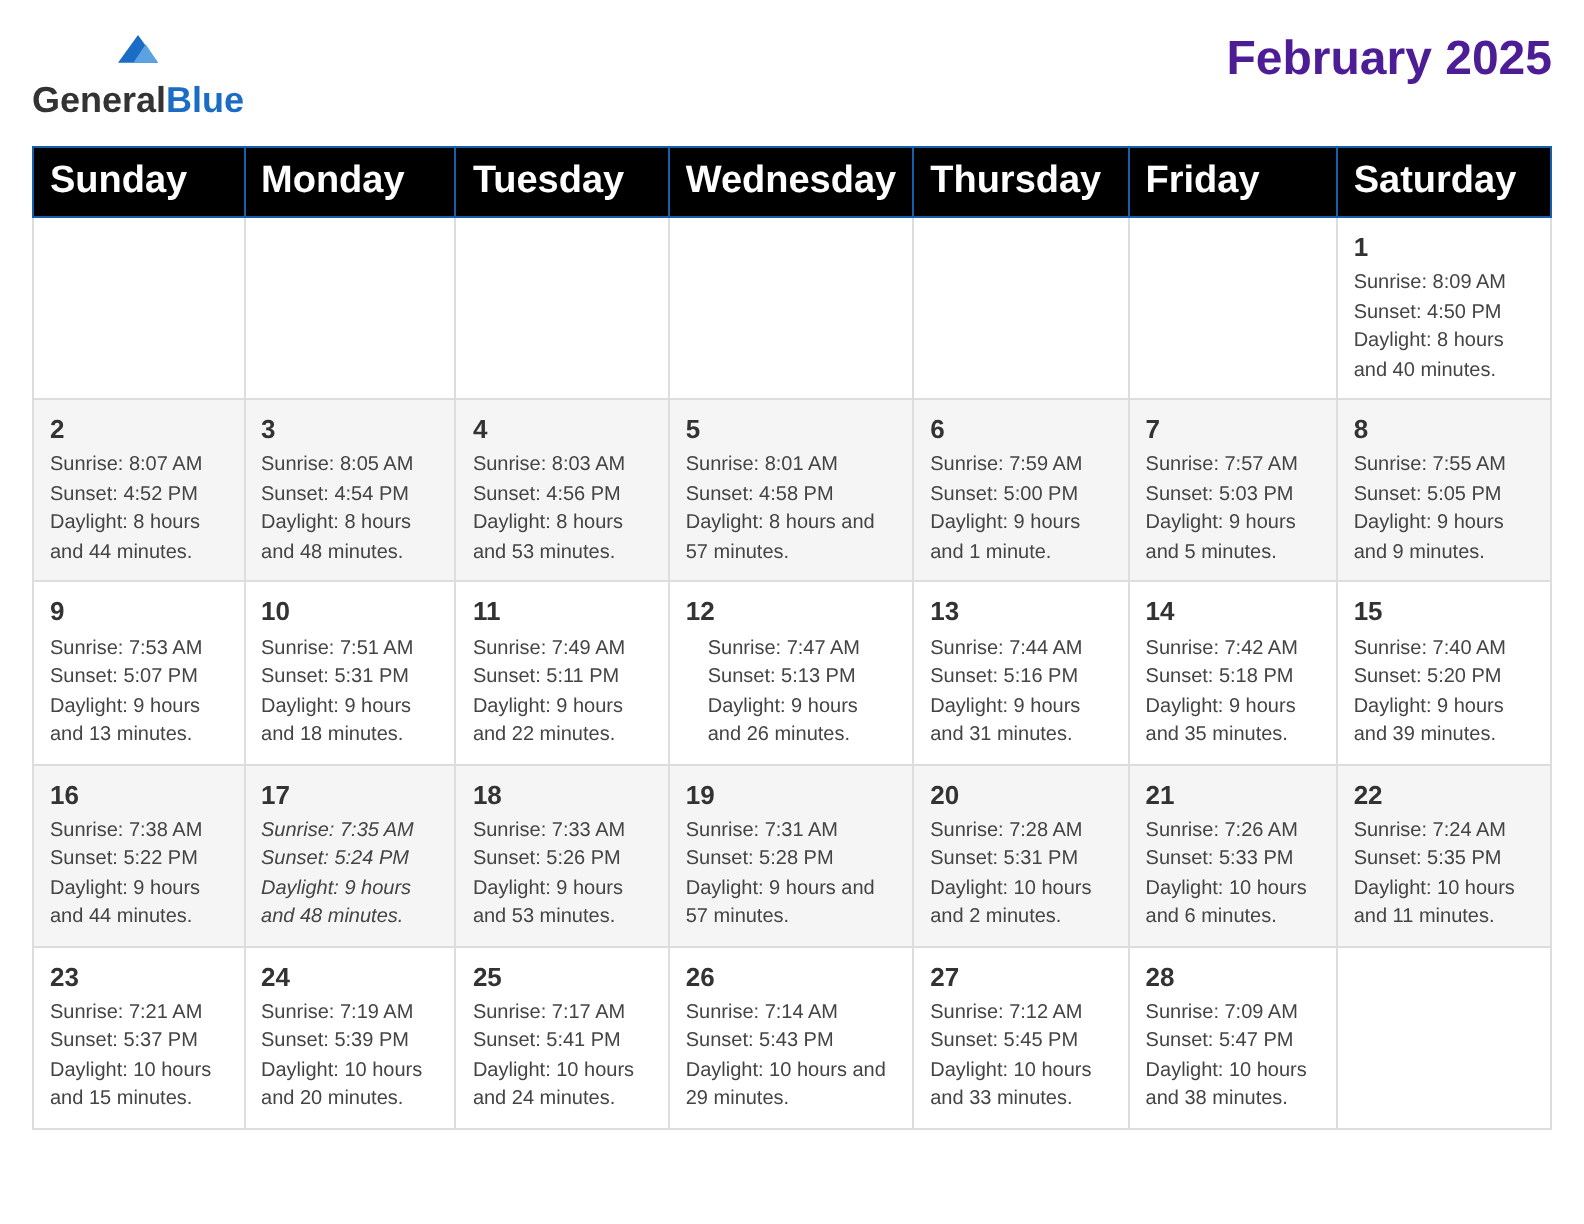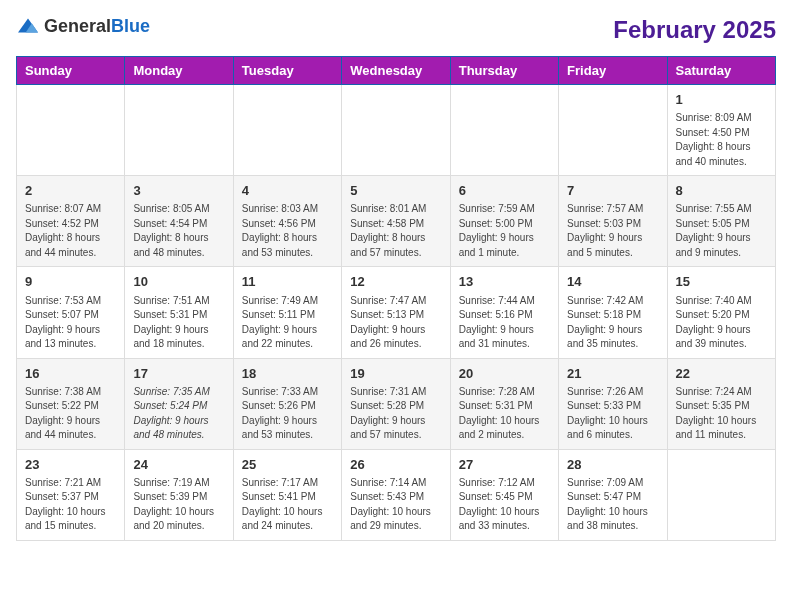--- a/index.html
+++ b/index.html
@@ -13,20 +13,21 @@
     .header {
       display: flex;
       align-items: flex-start;
       justify-content: space-between;
       margin-bottom: 12px;
     }
     .logo {
       display: flex;
       align-items: center;
       gap: 4px;
+      flex-direction: column;
     }
     .logo-icon {
       width: 24px;
       height: 20px;
     }
     .title-block {
       text-align: right;
     }
     .month-title {
       font-size: 24px;
@@ -37,23 +38,23 @@
       font-size: 14px;
       color: #555;
       margin-top: 2px;
     }
     .calendar {
       width: 100%;
       border-collapse: collapse;
       border: 1px solid #ccc;
     }
     .calendar th {
-      background-color: #a21caf;
+      background-color: #000000;
       color: #fff;
-      font-size: 13px;
+      font-size: 19px;
       font-weight: bold;
       padding: 6px 8px;
       text-align: left;
       border: 1px solid #1560ad;
     }
     .calendar td {
       vertical-align: top;
       padding: 6px 8px;
       border: 1px solid #ddd;
       width: calc(100% / 7);
@@ -185,21 +186,21 @@
 Daylight: 9 hours and 18 minutes.</div>
         </td>
         <td>
           <span class="day-number">11</span>
           <div class="day-info" style="white-space: pre-wrap;">Sunrise: 7:49 AM
 Sunset: 5:11 PM
 Daylight: 9 hours and 22 minutes.</div>
         </td>
         <td>
           <span class="day-number">12</span>
-          <div class="day-info" style="white-space: pre-wrap;">Sunrise: 7:47 AM
+          <div class="day-info" style="white-space: pre-wrap; margin-left: 11px;">Sunrise: 7:47 AM
 Sunset: 5:13 PM
 Daylight: 9 hours and 26 minutes.</div>
         </td>
         <td>
           <span class="day-number">13</span>
           <div class="day-info" style="white-space: pre-wrap;">Sunrise: 7:44 AM
 Sunset: 5:16 PM
 Daylight: 9 hours and 31 minutes.</div>
         </td>
         <td>

